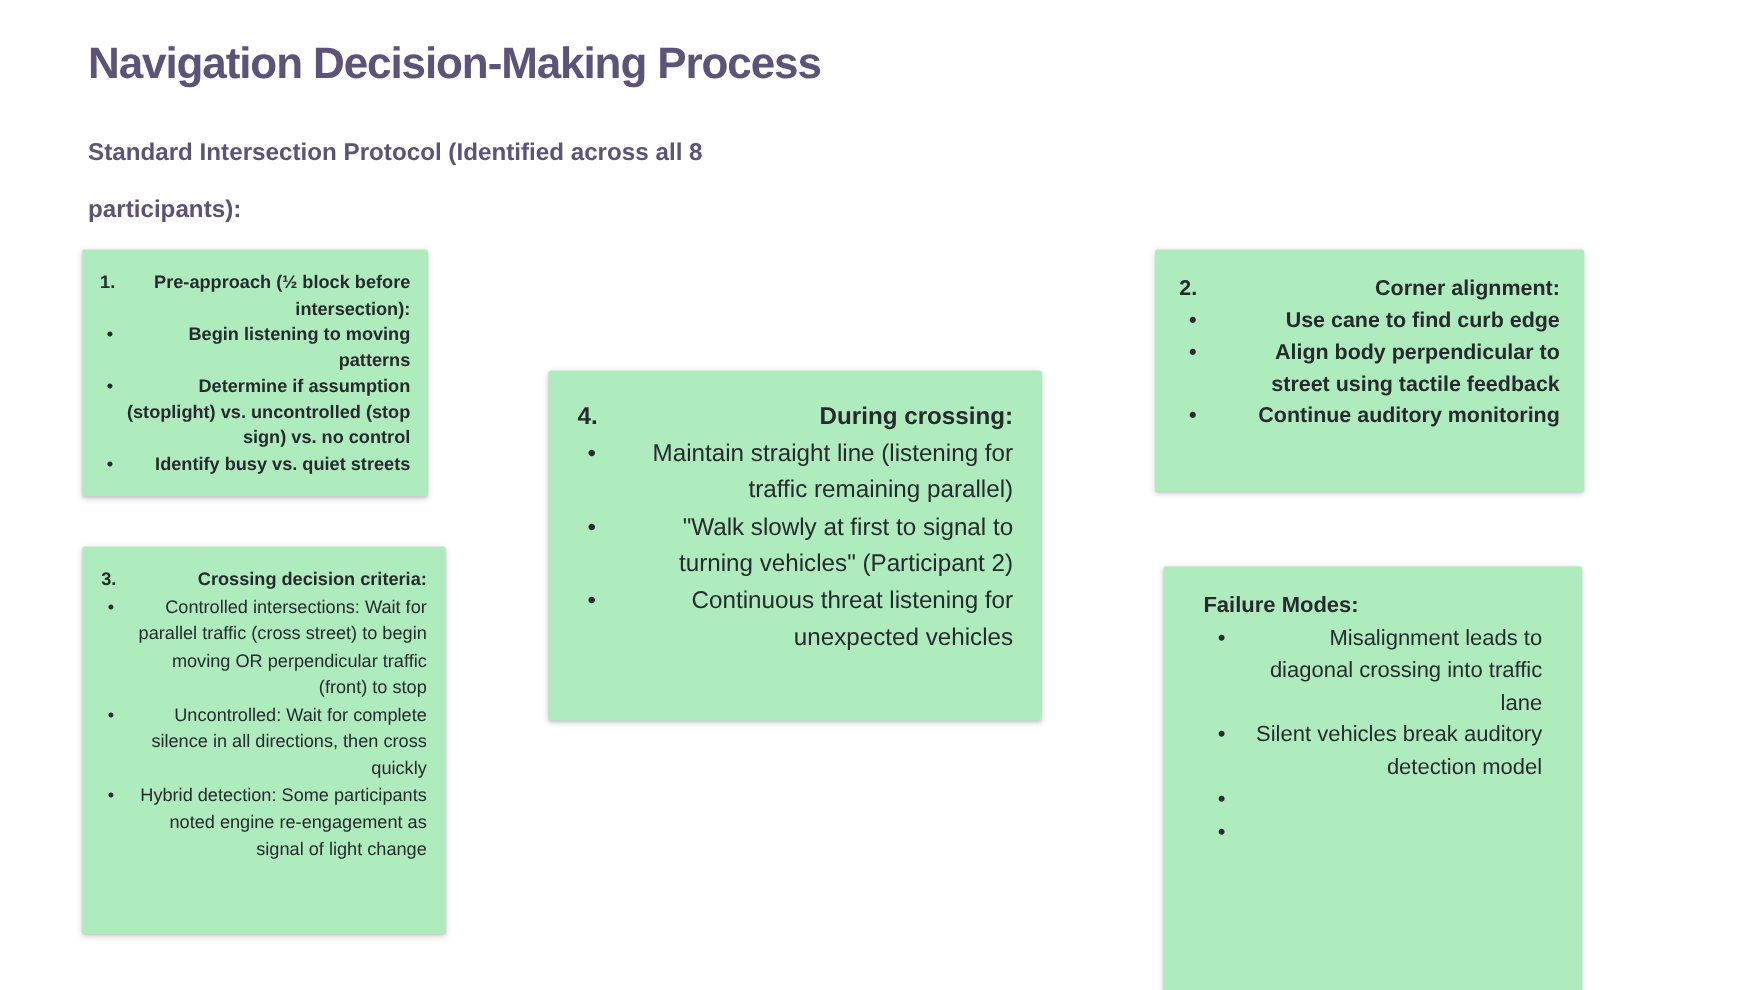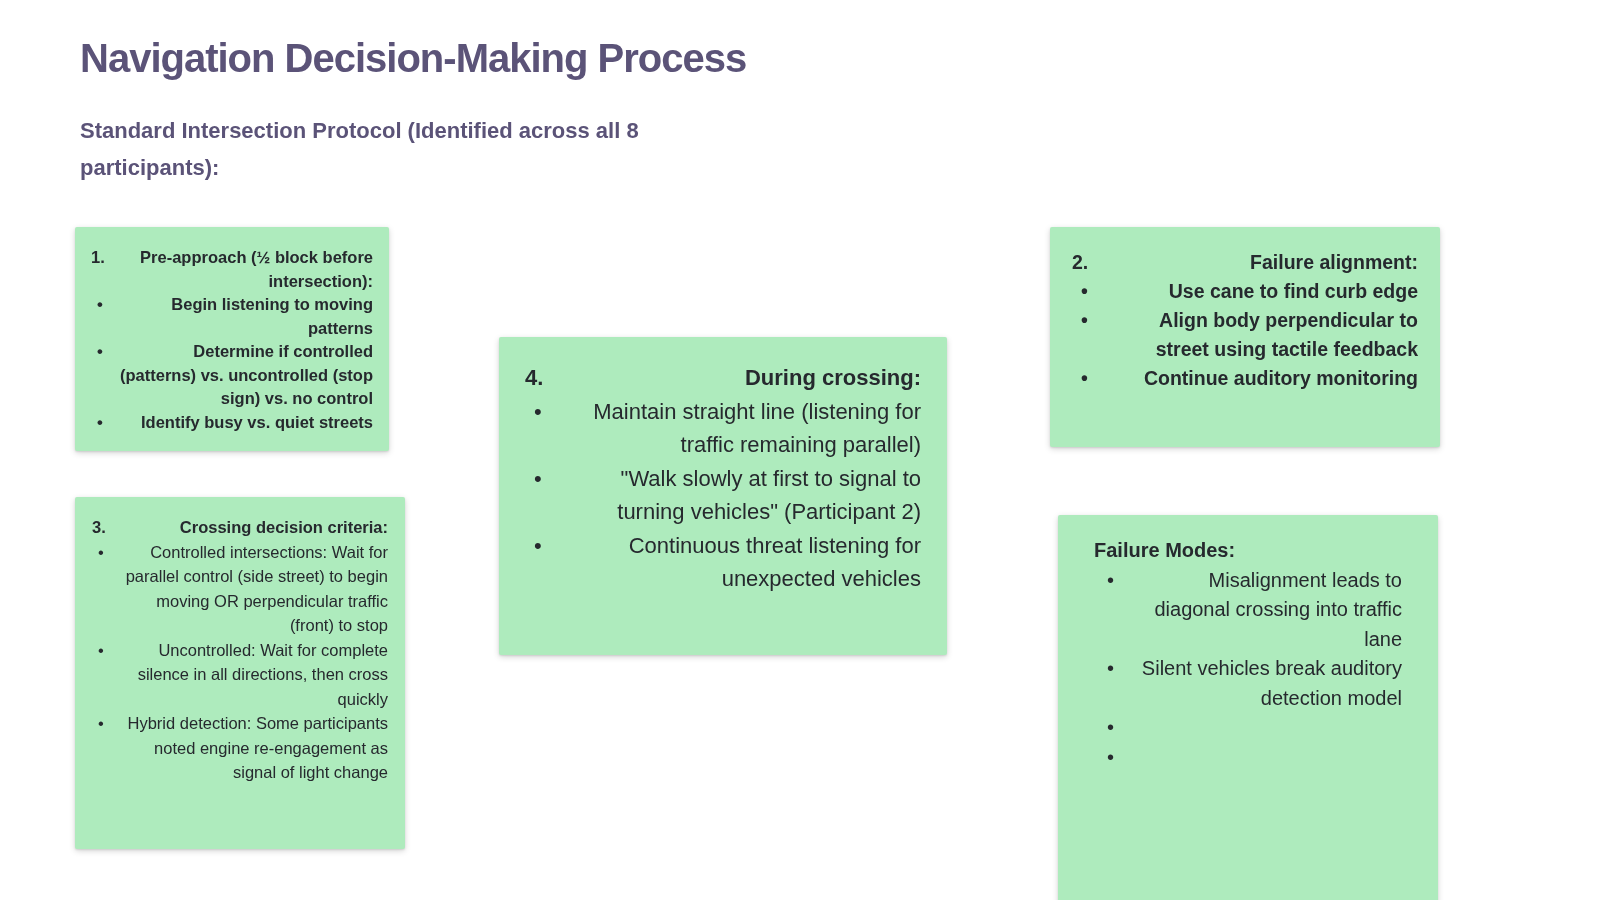--- a/index.html
+++ b/index.html
@@ -29,21 +29,21 @@
     letter-spacing: -1px;
     color: var(--title-purple, #5b5378);
   }
   .page-subtitle {
     position: absolute;
     left: 80px;
     top: 112px;
     width: 660px;
     font-size: 22px;
     font-weight: 700;
-    line-height: 37px;
+    line-height: 52px;
     color: var(--title-purple, #5b5378);
   }
   .note {
     position: absolute;
     background: var(--note-green, #aeebbd);
     color: var(--note-text, #26292e);
     border-radius: 2px;
     box-shadow: 0 2px 6px rgba(0,0,0,0.16), 0 1px 2px rgba(0,0,0,0.10);
     overflow: hidden;
   }
@@ -108,32 +108,32 @@
     <div class="row">
       <span class="marker num-marker">1.</span>
       <span class="text head-text">Pre-approach (½ block before intersection):</span>
     </div>
     <div class="row">
       <span class="marker bullet-marker">•</span>
       <span class="text">Begin listening to moving patterns</span>
     </div>
     <div class="row">
       <span class="marker bullet-marker">•</span>
-      <span class="text">Determine if controlled (patterns) vs. uncontrolled (stop sign) vs. no control</span>
+      <span class="text">Determine if assumption (stoplight) vs. uncontrolled (stop sign) vs. no control</span>
     </div>
     <div class="row">
       <span class="marker bullet-marker">•</span>
       <span class="text">Identify busy vs. quiet streets</span>
     </div>
   </div>
 
   <div class="note n2">
     <div class="row">
       <span class="marker num-marker">2.</span>
-      <span class="text head-text">Failure alignment:</span>
+      <span class="text head-text">Corner alignment:</span>
     </div>
     <div class="row">
       <span class="marker bullet-marker">•</span>
       <span class="text">Use cane to find curb edge</span>
     </div>
     <div class="row">
       <span class="marker bullet-marker">•</span>
       <span class="text">Align body perpendicular to street using tactile feedback</span>
     </div>
     <div class="row">
@@ -142,21 +142,21 @@
     </div>
   </div>
 
   <div class="note n3">
     <div class="row">
       <span class="marker num-marker">3.</span>
       <span class="text head-text">Crossing decision criteria:</span>
     </div>
     <div class="row">
       <span class="marker bullet-marker">•</span>
-      <span class="text">Controlled intersections: Wait for parallel control (side street) to begin moving OR perpendicular traffic (front) to stop</span>
+      <span class="text">Controlled intersections: Wait for parallel traffic (cross street) to begin moving OR perpendicular traffic (front) to stop</span>
     </div>
     <div class="row">
       <span class="marker bullet-marker">•</span>
       <span class="text">Uncontrolled: Wait for complete silence in all directions, then cross quickly</span>
     </div>
     <div class="row">
       <span class="marker bullet-marker">•</span>
       <span class="text">Hybrid detection: Some participants noted engine re-engagement as signal of light change</span>
     </div>
   </div>

